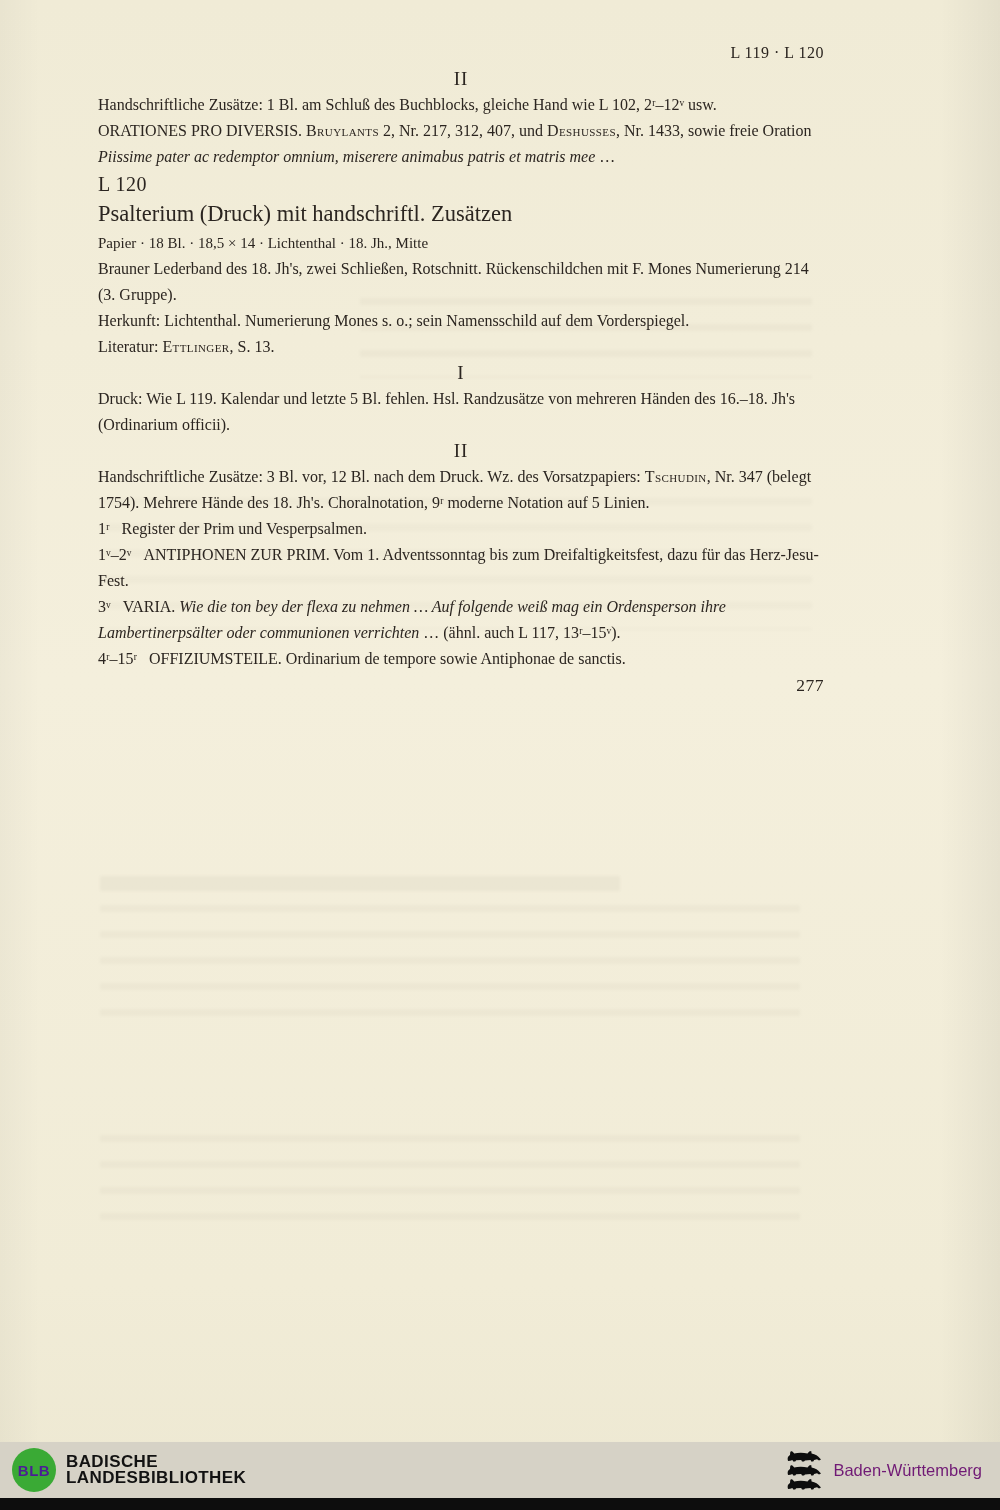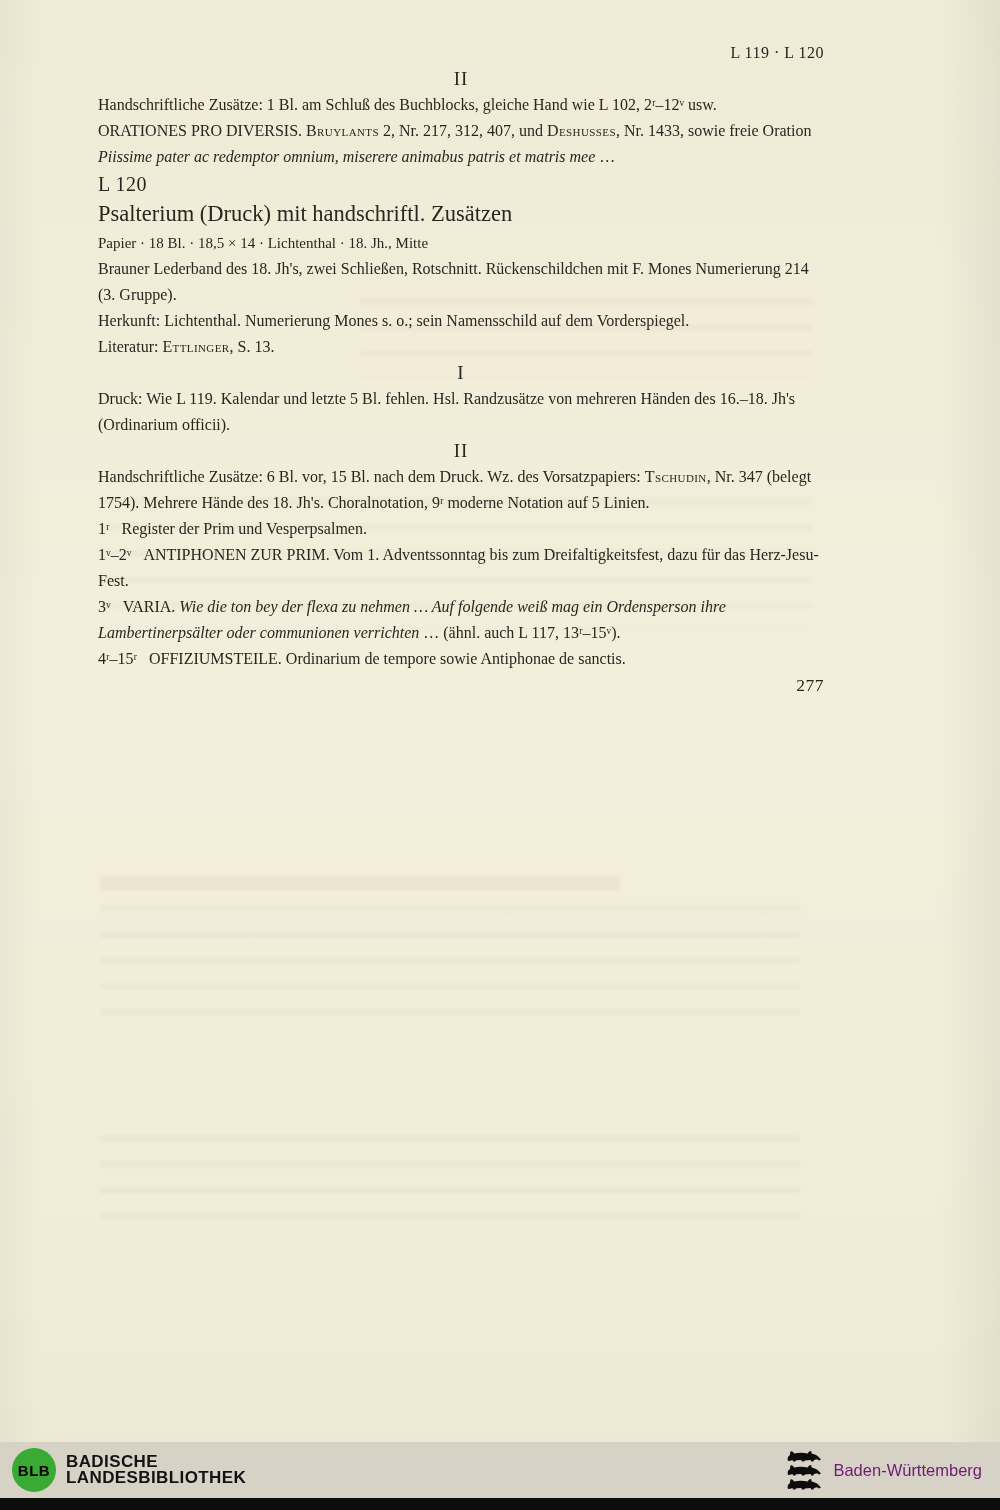--- a/index.html
+++ b/index.html
@@ -60,21 +60,21 @@
   .footer {
     position:absolute; left:0; top:1442px; width:1000px; height:56px;
     background:#d6d2c6;
     display:flex; align-items:center; justify-content:space-between;
     font-family:"Liberation Sans","DejaVu Sans",sans-serif;
   }
   .footer-left { display:flex; align-items:center; gap:10px; padding-left:12px; cursor:pointer; }
   .blb-circle {
     width:44px; height:44px; border-radius:50%;
     display:flex; align-items:center; justify-content:center;
-    color:#000000; font-weight:bold; font-size:15px; letter-spacing:0.5px;
+    color:#4c1d95; font-weight:bold; font-size:15px; letter-spacing:0.5px;
   }
   .blb-name { font-weight:bold; font-size:17px; line-height:16px; color:#121212; letter-spacing:0.4px; }
   .footer-right { display:flex; align-items:center; gap:10px; padding-right:18px; cursor:pointer; }
   .coat { width:38px; height:40px; }
   .state-name { font-size:16.5px; color:#701a75; }
   .bottom-bar { position:absolute; left:0; top:1498px; width:1000px; height:12px; background:#0d0d0d; }
 </style>
 </head>
 <body>
 
@@ -107,21 +107,21 @@
     <div class="herkunft">Herkunft: Lichtenthal. Numerierung Mones s. o.; sein Namensschild auf dem Vorderspiegel.</div>
 
     <div class="literatur"><span>Literatur: </span><span class="sc">Ettlinger</span><span>, S. 13.</span></div>
 
     <div class="roman roman-b">I</div>
 
     <div class="druck">Druck: Wie L 119. Kalendar und letzte 5 Bl. fehlen. Hsl. Randzusätze von mehreren Händen des 16.–18. Jh's (Ordinarium officii).</div>
 
     <div class="roman roman-c">II</div>
 
-    <div class="zus2"><span>Handschriftliche Zusätze: 6 Bl. vor, 15 Bl. nach dem Druck. Wz. des Vorsatzpapiers: </span><span class="sc">Tschudin</span><span>, Nr. 347 (belegt 1754). Mehrere Hände des 18. Jh's. Choralnotation, 9ʳ moderne Notation auf 5 Linien.</span></div>
+    <div class="zus2"><span>Handschriftliche Zusätze: 3 Bl. vor, 12 Bl. nach dem Druck. Wz. des Vorsatzpapiers: </span><span class="sc">Tschudin</span><span>, Nr. 347 (belegt 1754). Mehrere Hände des 18. Jh's. Choralnotation, 9ʳ moderne Notation auf 5 Linien.</span></div>
 
     <div class="entry1"><span class="folio">1ʳ</span><span>Register der Prim und Vesperpsalmen.</span></div>
 
     <div class="entry2"><span class="folio">1ᵛ–2ᵛ</span><span>ANTIPHONEN ZUR PRIM. Vom 1. Adventssonntag bis zum Dreifaltigkeitsfest, dazu für das Herz-Jesu-Fest.</span></div>
 
     <div class="entry3"><span class="folio">3ᵛ</span><span>VARIA. </span><span class="it">Wie die ton bey der flexa zu nehmen … Auf folgende weiß mag ein Ordensperson ihre Lambertinerpsälter oder communionen verrichten</span><span> … (ähnl. auch L 117, 13ʳ–15ᵛ).</span></div>
 
     <div class="entry4"><span class="folio">4ʳ–15ʳ</span><span>OFFIZIUMSTEILE. Ordinarium de tempore sowie Antiphonae de sanctis.</span></div>
 
     <div class="pagenum">277</div>

